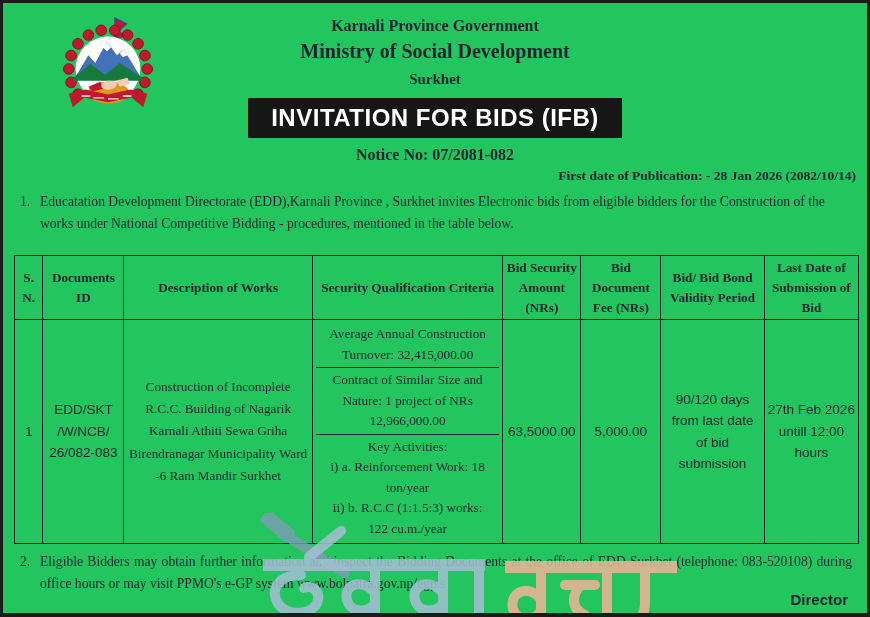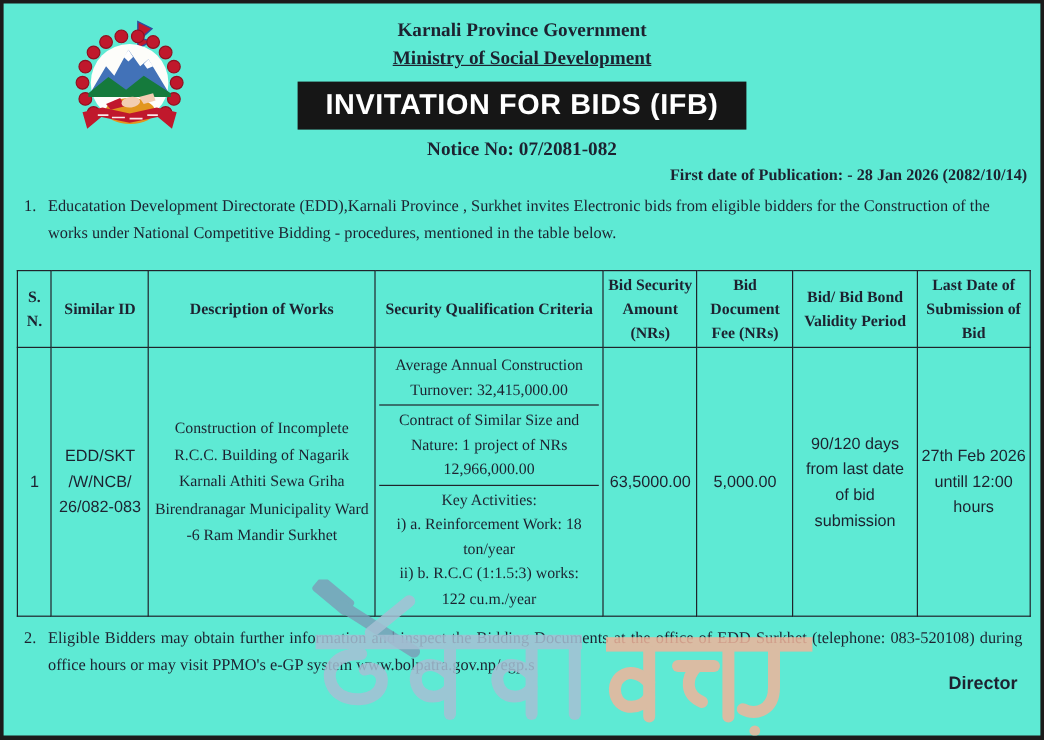--- a/index.html
+++ b/index.html
@@ -1,26 +1,26 @@
 <!DOCTYPE html>
 <html><head>
 <meta charset="utf-8">
 <style>
   html,body{margin:0;padding:0;background:#fff;}
   .page{
     position:relative; width:870px; height:617px; box-sizing:border-box;
     border:3px solid #1b1b1b; border-bottom-width:4px;
     font-family:"Liberation Serif","DejaVu Serif",serif;
-    color:#1d2230; overflow:hidden; background:#5eead4;
+    color:#1d2230; overflow:hidden; background:#22c55e;
   }
   .content{position:relative; padding:11px 11px 0 11px; height:100%; box-sizing:border-box;}
   
   .hdr{ text-align:center; }
   .hdr .gov{ font-size:16px; font-weight:bold; margin-top:3px;}
-  .hdr .min{ font-size:16px; font-weight:bold; margin-top:5px;text-decoration:underline;}
+  .hdr .min{ font-size:20px; font-weight:bold; margin-top:5px;}
   .hdr .dir{ font-size:25px; font-weight:bold; margin-top:4px;}
   .hdr .loc{ font-size:15px; font-weight:bold; margin-top:8px;}
   .banner{
     margin:10px auto 0; width:fit-content; min-width:330px;
     background:#161616; color:#fff; text-align:center;
     font-family:"Liberation Sans","DejaVu Sans",sans-serif;
     font-weight:bold; font-size:24px; line-height:40px; height:40px;
     padding:0 22px; letter-spacing:.5px;
   }
   .notice{ text-align:center; font-weight:bold; font-size:16px; margin-top:8px;}
@@ -100,20 +100,21 @@
       <polygon points="58,66 70,63 72,69 62,72" fill="#f2cdb2"></polygon>
       <ellipse cx="51" cy="70.5" rx="8" ry="4.5" fill="#f2cdb2" transform="rotate(-8 51 70.5)"></ellipse>
 
       <path d="M10,79 L27,75 L50,80 L73,75 L90,79 L86,93 L74,83 L50,88 L26,83 L14,93 Z" fill="#c0182c"></path>
       <path d="M23,81.5 h9 M35,83.5 h11 M50,84.5 h11 M65,81.5 h9" stroke="#ffffff" stroke-width="1.4" opacity="0.9"></path>
     </svg>
 
     <div class="hdr">
       <div class="gov">Karnali Province Government</div>
       <div class="min">Ministry of Social Development</div>
+      <div class="loc">Surkhet</div>
     </div>
 
     <div class="banner">INVITATION FOR BIDS (IFB)</div>
     <div class="notice">Notice No: 07/2081-082</div>
     <div class="pubdate">First date of Publication: - 28 Jan 2026 (2082/10/14)</div>
 
     <div class="para">
       <span class="num">1.</span>
       <span class="ptxt">Educatation Development Directorate (EDD),Karnali Province ,  Surkhet  invites Electronic bids from eligible bidders for the Construction of the works under National Competitive Bidding - procedures, mentioned in the table below.</span>
     </div>
@@ -161,21 +162,21 @@
             <col style="width:186px">
             <col style="width:188px">
           <col style="width:77px">
             <col style="width:79px">
             <col style="width:102px">
             <col style="width:93px">
         </colgroup>
         <thead>
           <tr>
             <th>S. N.</th>
-            <th>Similar ID</th>
+            <th>Documents ID</th>
             <th>Description of Works</th>
             <th>Security Qualification Criteria</th>
             <th>Bid Security Amount (NRs)</th>
             <th>Bid Document Fee (NRs)</th>
             <th>Bid/ Bid Bond Validity Period</th>
             <th>Last Date of Submission of Bid</th>
           </tr>
         </thead>
         <tbody>
           <tr style="height:211px;">

